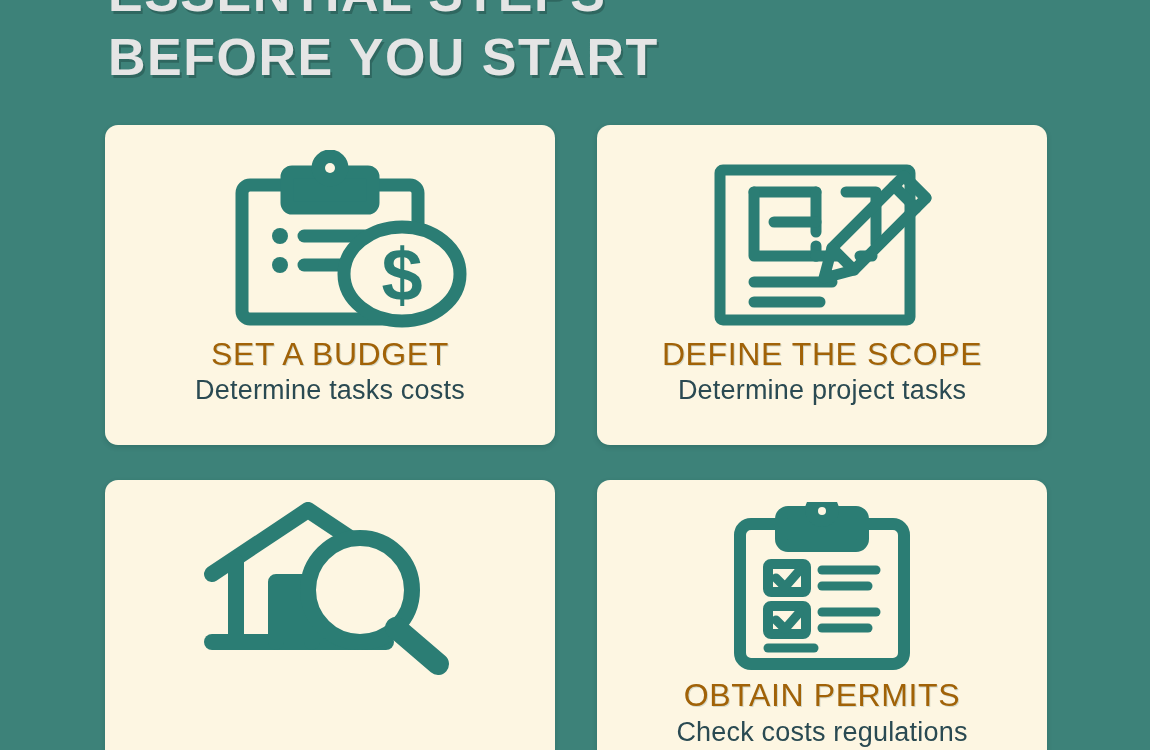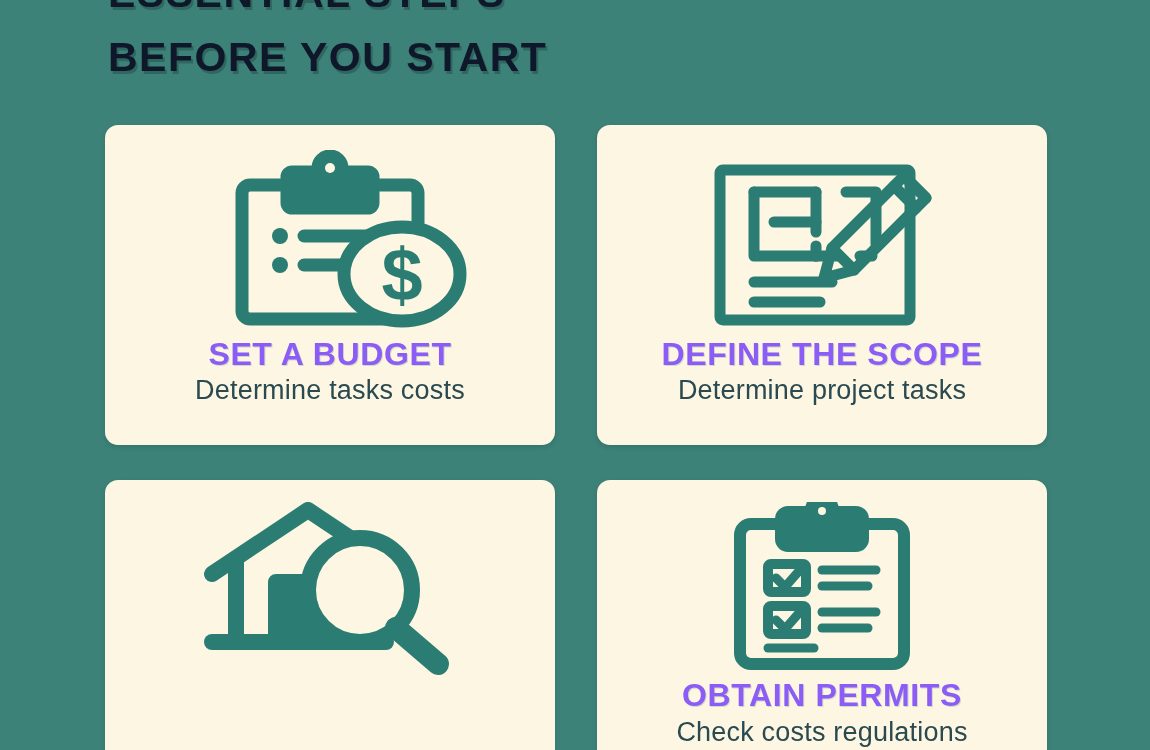--- a/index.html
+++ b/index.html
@@ -17,24 +17,24 @@
   .heading {
     position:absolute;
     left:108px;
     top:-34px;
     width:980px;
   }
   .heading-line {
     display:block;
     font-family:"Liberation Sans", sans-serif;
     font-weight:bold;
-    font-size:41px;
+    font-size:52px;
     line-height:54px;
     letter-spacing:1.5px;
-    color:#0f172a;
+    color:#e5e5e5;
     text-transform:uppercase;
     text-shadow:2px 3px 0 rgba(30,70,66,.45);
     white-space:nowrap;
   }
   .heading-line.l2 { margin-top:10px; }
 
   
   .grid {
     position:absolute;
     left:105px;
@@ -60,23 +60,23 @@
   }
   .icon-wrap {
     height:190px;
     display:flex;
     align-items:center;
     justify-content:center;
     width:100%;
   }
   .card-title {
     font-size:32px;
-    font-weight:bold;
+    font-weight:normal;
     letter-spacing:.6px;
-    color:#8b5cf6;
+    color:#a16207;
     text-transform:uppercase;
     text-align:left;
     line-height:34px;
     text-shadow:1px 1px 0 rgba(160,180,170,.45);
     white-space:pre-line;
   }
   .card-sub {
     margin-top:4px;
     font-size:27px;
     color:#2a4a52;

